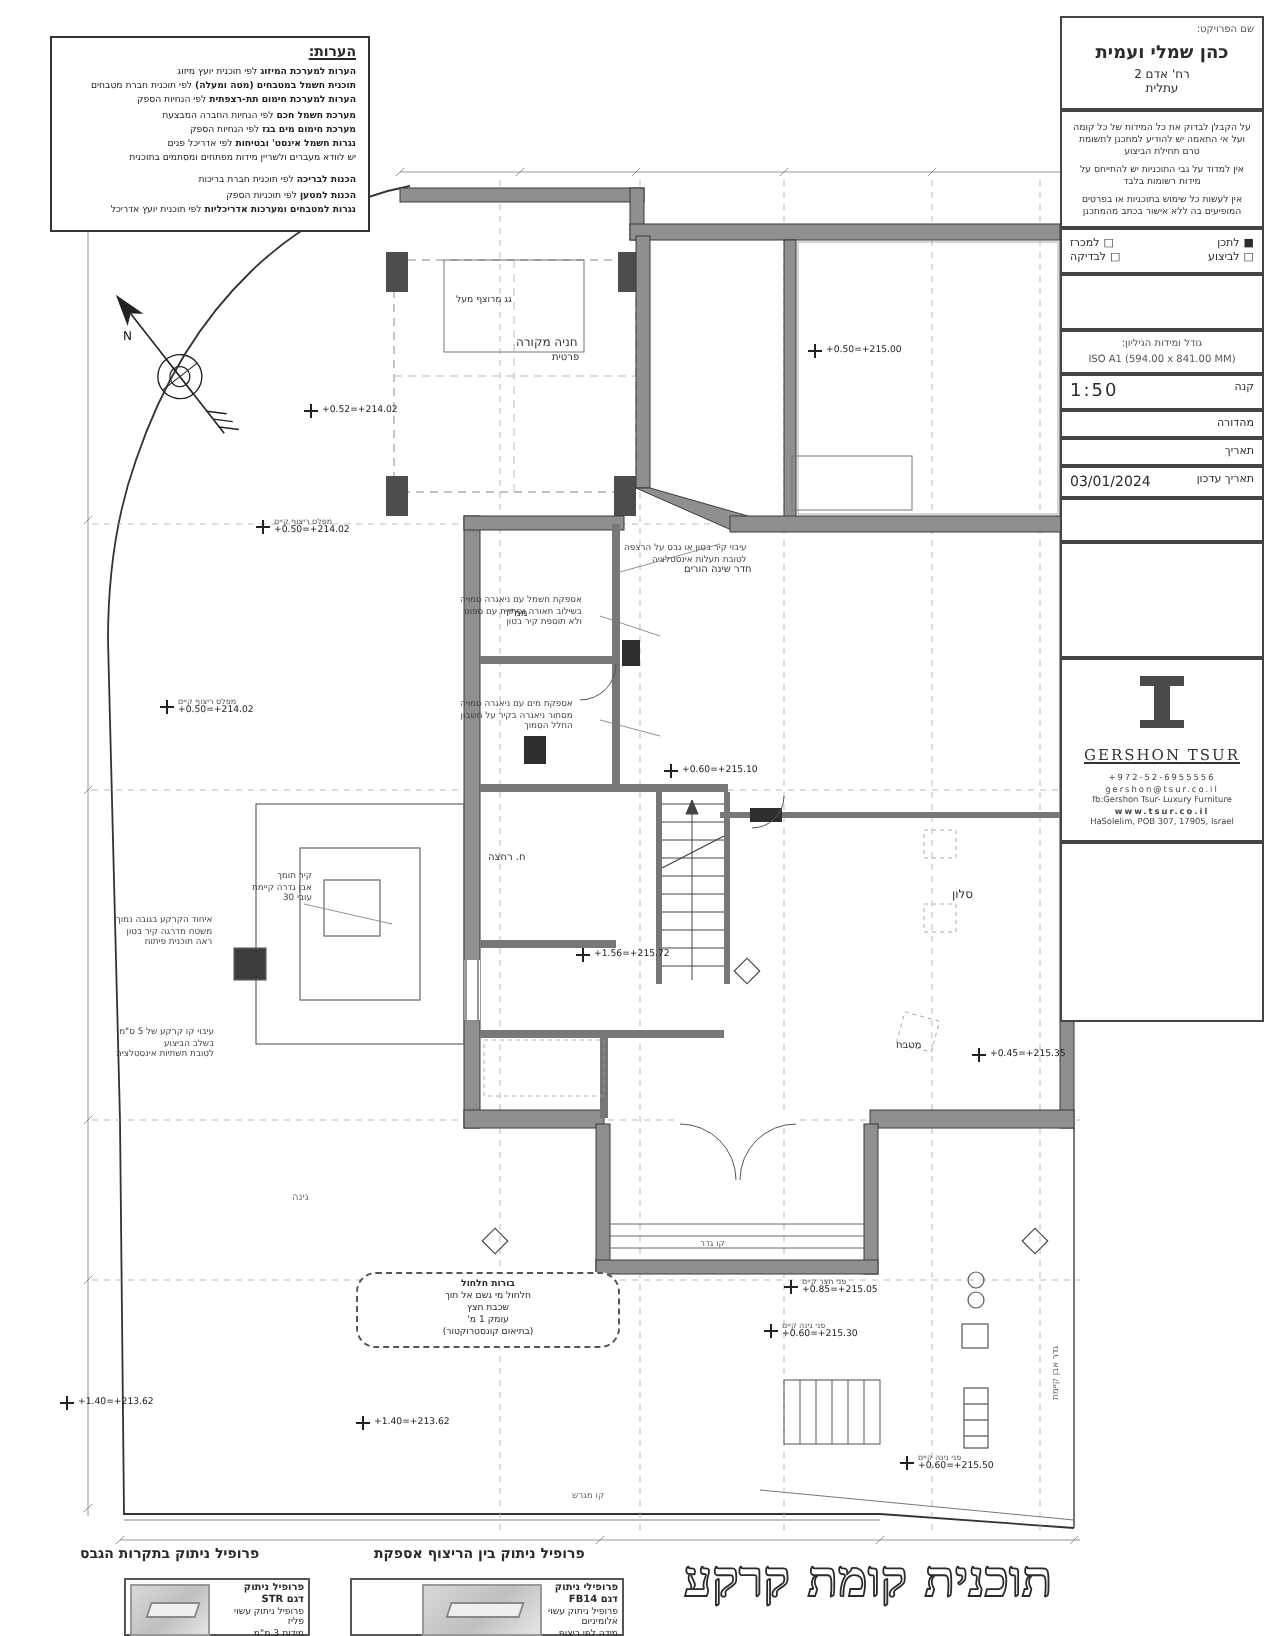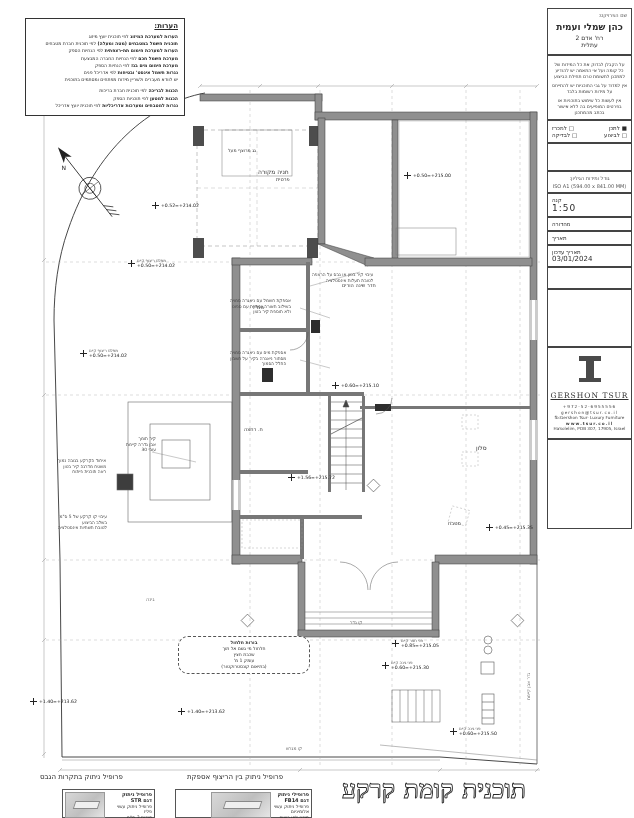--- a/index.html
+++ b/index.html
@@ -1,29 +1,29 @@
 <!DOCTYPE html>
 <html lang="he"><head>
 <meta charset="utf-8">
 <style>
   html,body{margin:0;padding:0;background:#fff;}
   body{width:634px;height:818px;position:relative;overflow:hidden;
        font-family:"DejaVu Sans",sans-serif;color:#2b2b2b;}
   .abs{position:absolute;}
   
-  .tb{position:absolute;right:2px;top:8px;width:85px;border-radius:12px;}
+  .tb{position:absolute;right:2px;top:8px;width:102px;border-radius:12px;}
   .tbox{border:1px solid #444;background:#fff;box-sizing:border-box;padding:3px 4px;direction:rtl;}
   .tb .small{font-size:5px;color:#555;}
   .tb .proj{font-size:9px;font-weight:bold;text-align:center;margin-top:4px;}
   .tb .addr{font-size:6px;text-align:center;margin-top:2px;}
   .tb .planname{font-size:11px;text-align:center;margin:5px 0 3px;}
   .tb .disc{font-size:4.6px;line-height:6px;text-align:center;color:#333;margin-top:3px;}
   .tb .chkrow{display:flex;justify-content:space-between;font-size:5.5px;margin:1px 0;}
   .tb .chk{display:flex;gap:2px;align-items:center;}
-  .fieldrow{display:flex;justify-content:space-between;align-items:flex-end;font-size:5.5px;flex-direction:column;}
+  .fieldrow{display:flex;justify-content:space-between;align-items:flex-start;font-size:5.5px;}
   .fieldval{font-size:7px;}
   .scaleval{font-size:9px;letter-spacing:1px;}
   .logo-wrap{text-align:center;padding:6px 2px;}
   .logo-name{font-size:7.5px;letter-spacing:1px;color:#333;margin-top:3px;font-family:"DejaVu Serif",serif;text-decoration:underline;}
   .contact{font-size:4.2px;line-height:5.6px;color:#444;margin-top:4px;text-align:center;direction:ltr;}
   .contact .sp{letter-spacing:1px;}
   
   .notes{position:absolute;left:25px;top:18px;width:160px;border:1px solid #333;
          background:#fff;padding:3px 6px 6px;box-sizing:border-box;direction:rtl;}
   .notes h4{margin:0 0 3px;font-size:7px;text-decoration:underline;}
@@ -37,21 +37,21 @@
   .marker .sym{width:7px;height:7px;position:relative;flex:0 0 auto;}
   .marker .sym:before,.marker .sym:after{content:"";position:absolute;background:#222;}
   .marker .sym:before{left:3px;top:0;width:1px;height:7px;}
   .marker .sym:after{left:0;top:3px;width:7px;height:1px;}
   .marker .mtxt{display:block;}
   .marker .mlab{display:block;font-size:4px;color:#555;}
   .bubble{position:absolute;border:0.8px dashed #555;border-radius:10px;background:#fff;
           font-size:4.6px;line-height:6px;text-align:center;direction:rtl;padding:3px 6px;}
   .vtext{transform:rotate(-90deg);transform-origin:left top;}
   
-  .det-title{position:absolute;font-size:7px;font-weight:normal;direction:rtl;white-space:nowrap;}
+  .det-title{position:absolute;font-size:7px;font-weight:bold;direction:rtl;white-space:nowrap;}
   .detbox{position:absolute;border:0.8px solid #555;background:#fff;display:flex;direction:rtl;padding:2px;box-sizing:border-box;gap:3px;}
   .det-cap{font-size:4.6px;line-height:5.8px;text-align:right;}
   .det-cap .b{font-weight:bold;font-size:5px;}
   .det-img{background:linear-gradient(135deg,#d8d8d8 0%,#bfbfbf 55%,#e6e6e6 100%);
            border:0.5px solid #999;flex:0 0 auto;position:relative;}
   .det-img:after{content:"";position:absolute;left:20%;top:35%;width:60%;height:26%;
            background:#efefef;border:0.5px solid #8a8a8a;transform:skewX(-18deg);}
   .big-title{position:absolute;}
 </style>
 </head>

